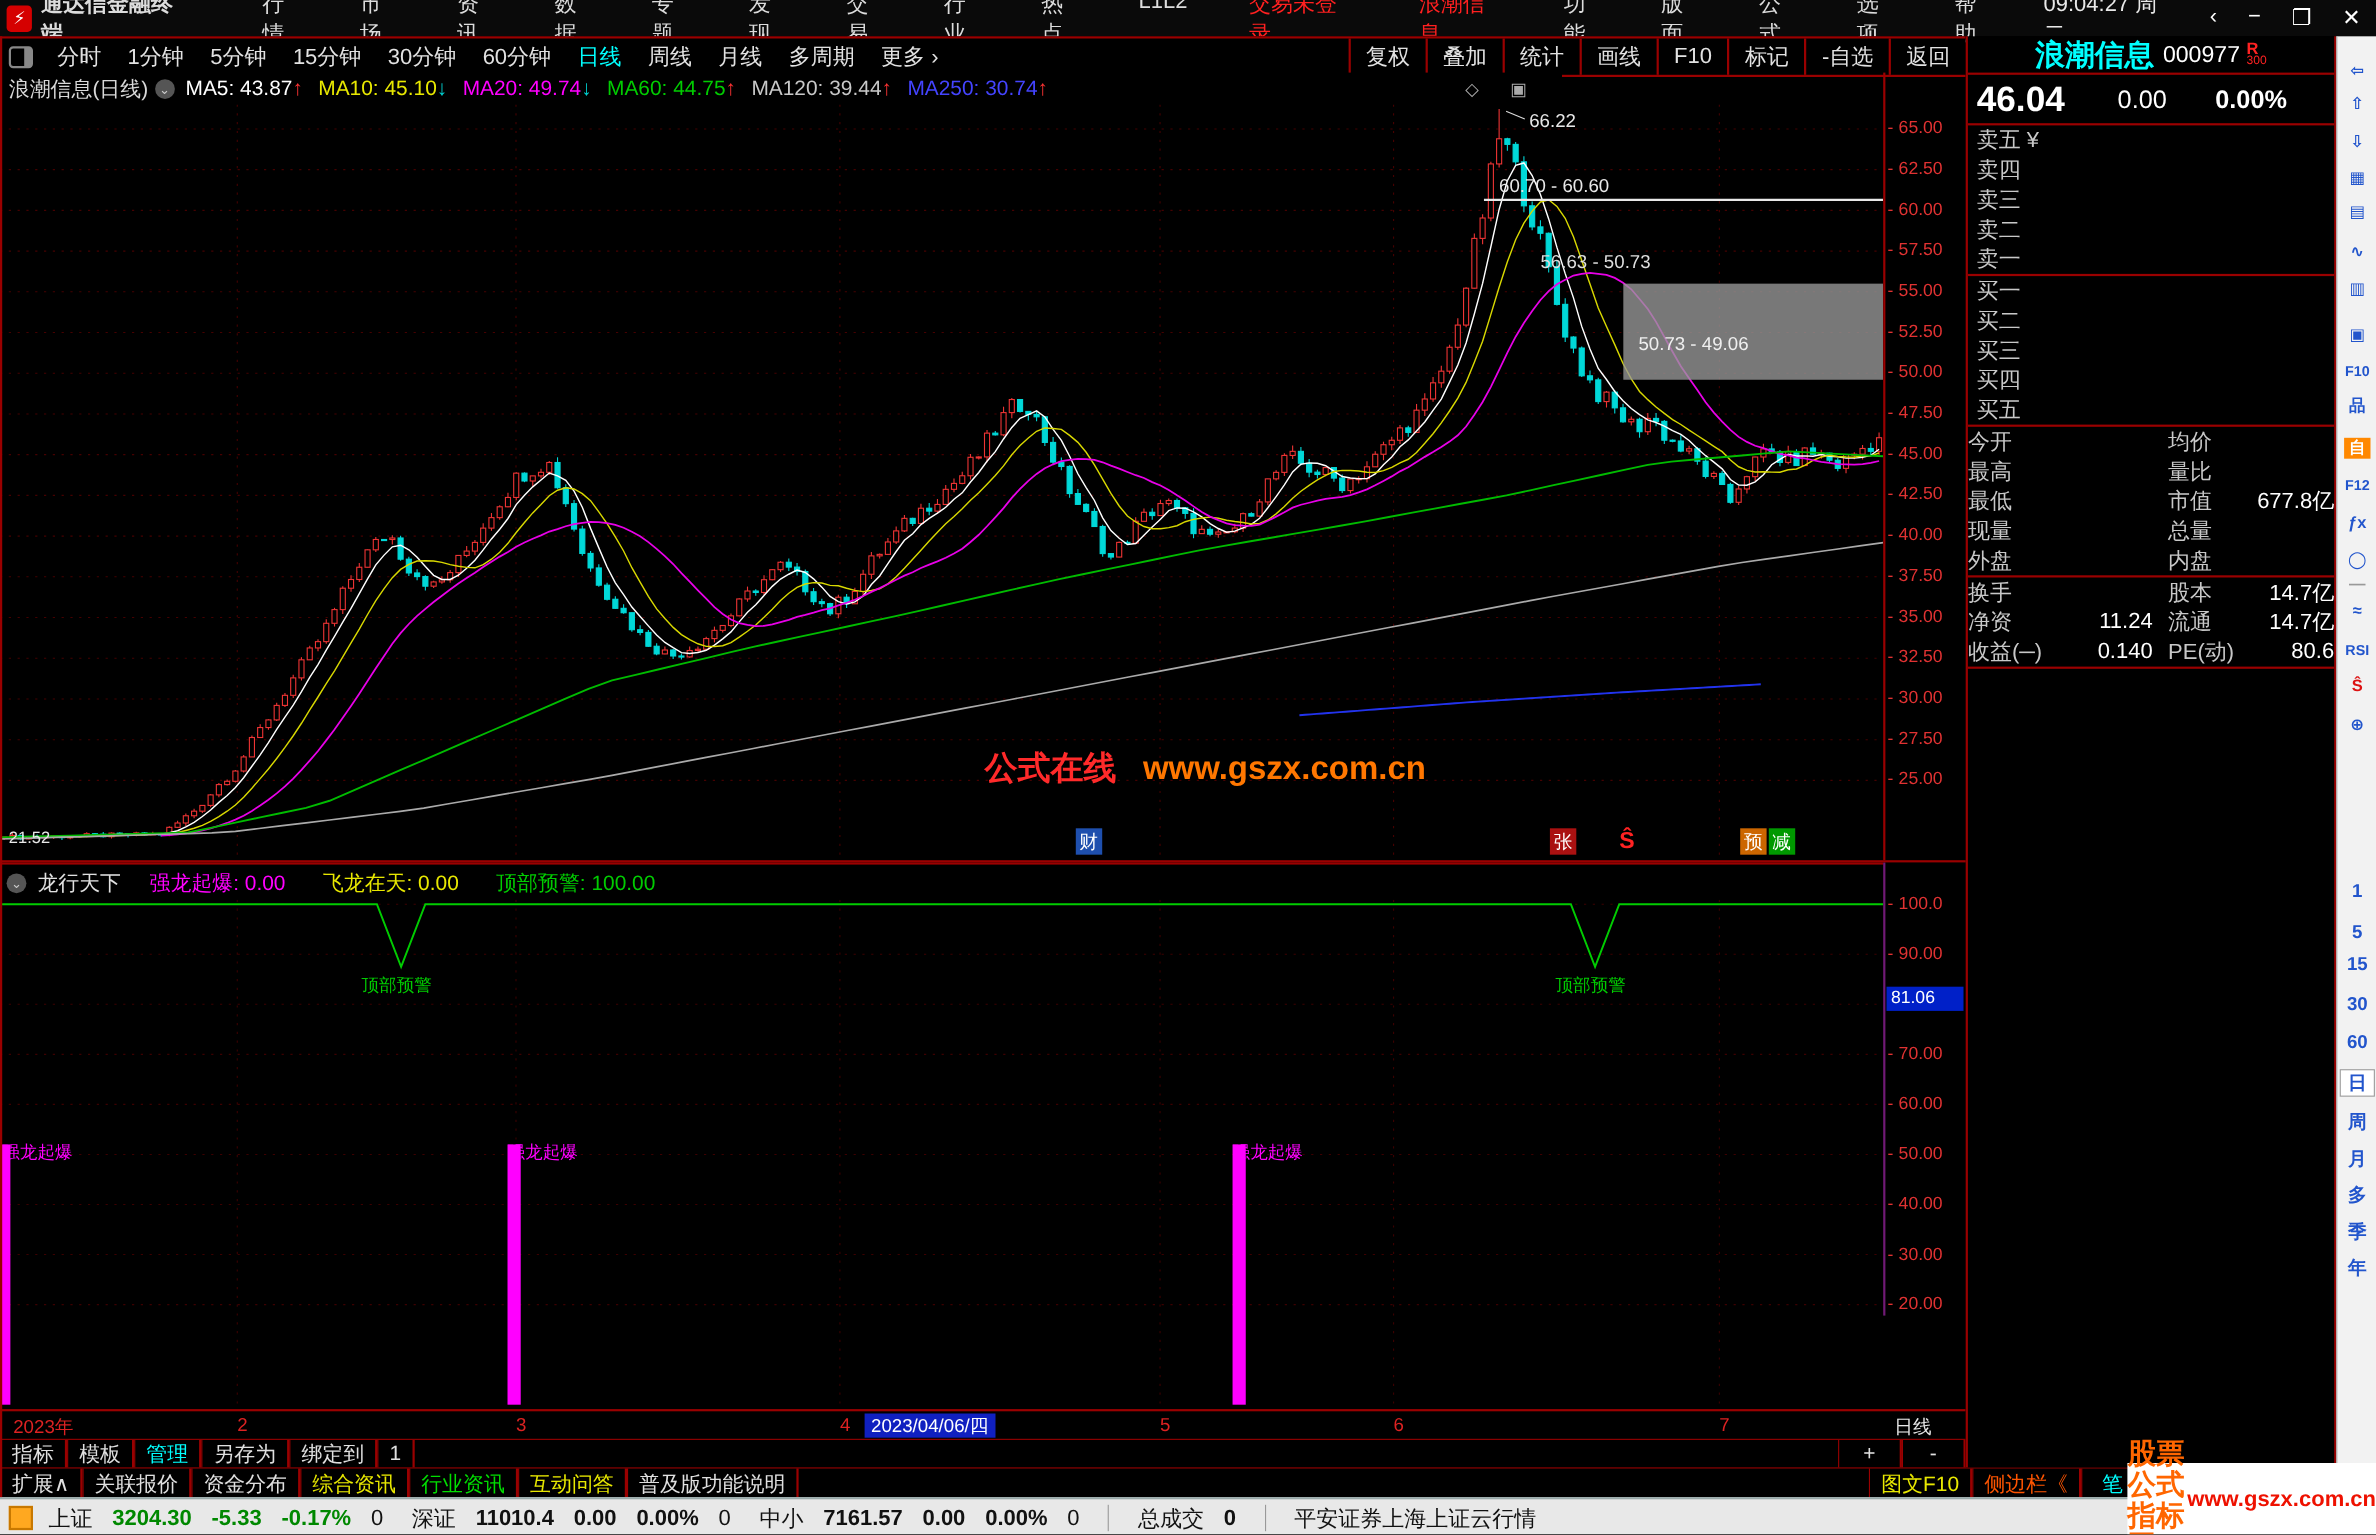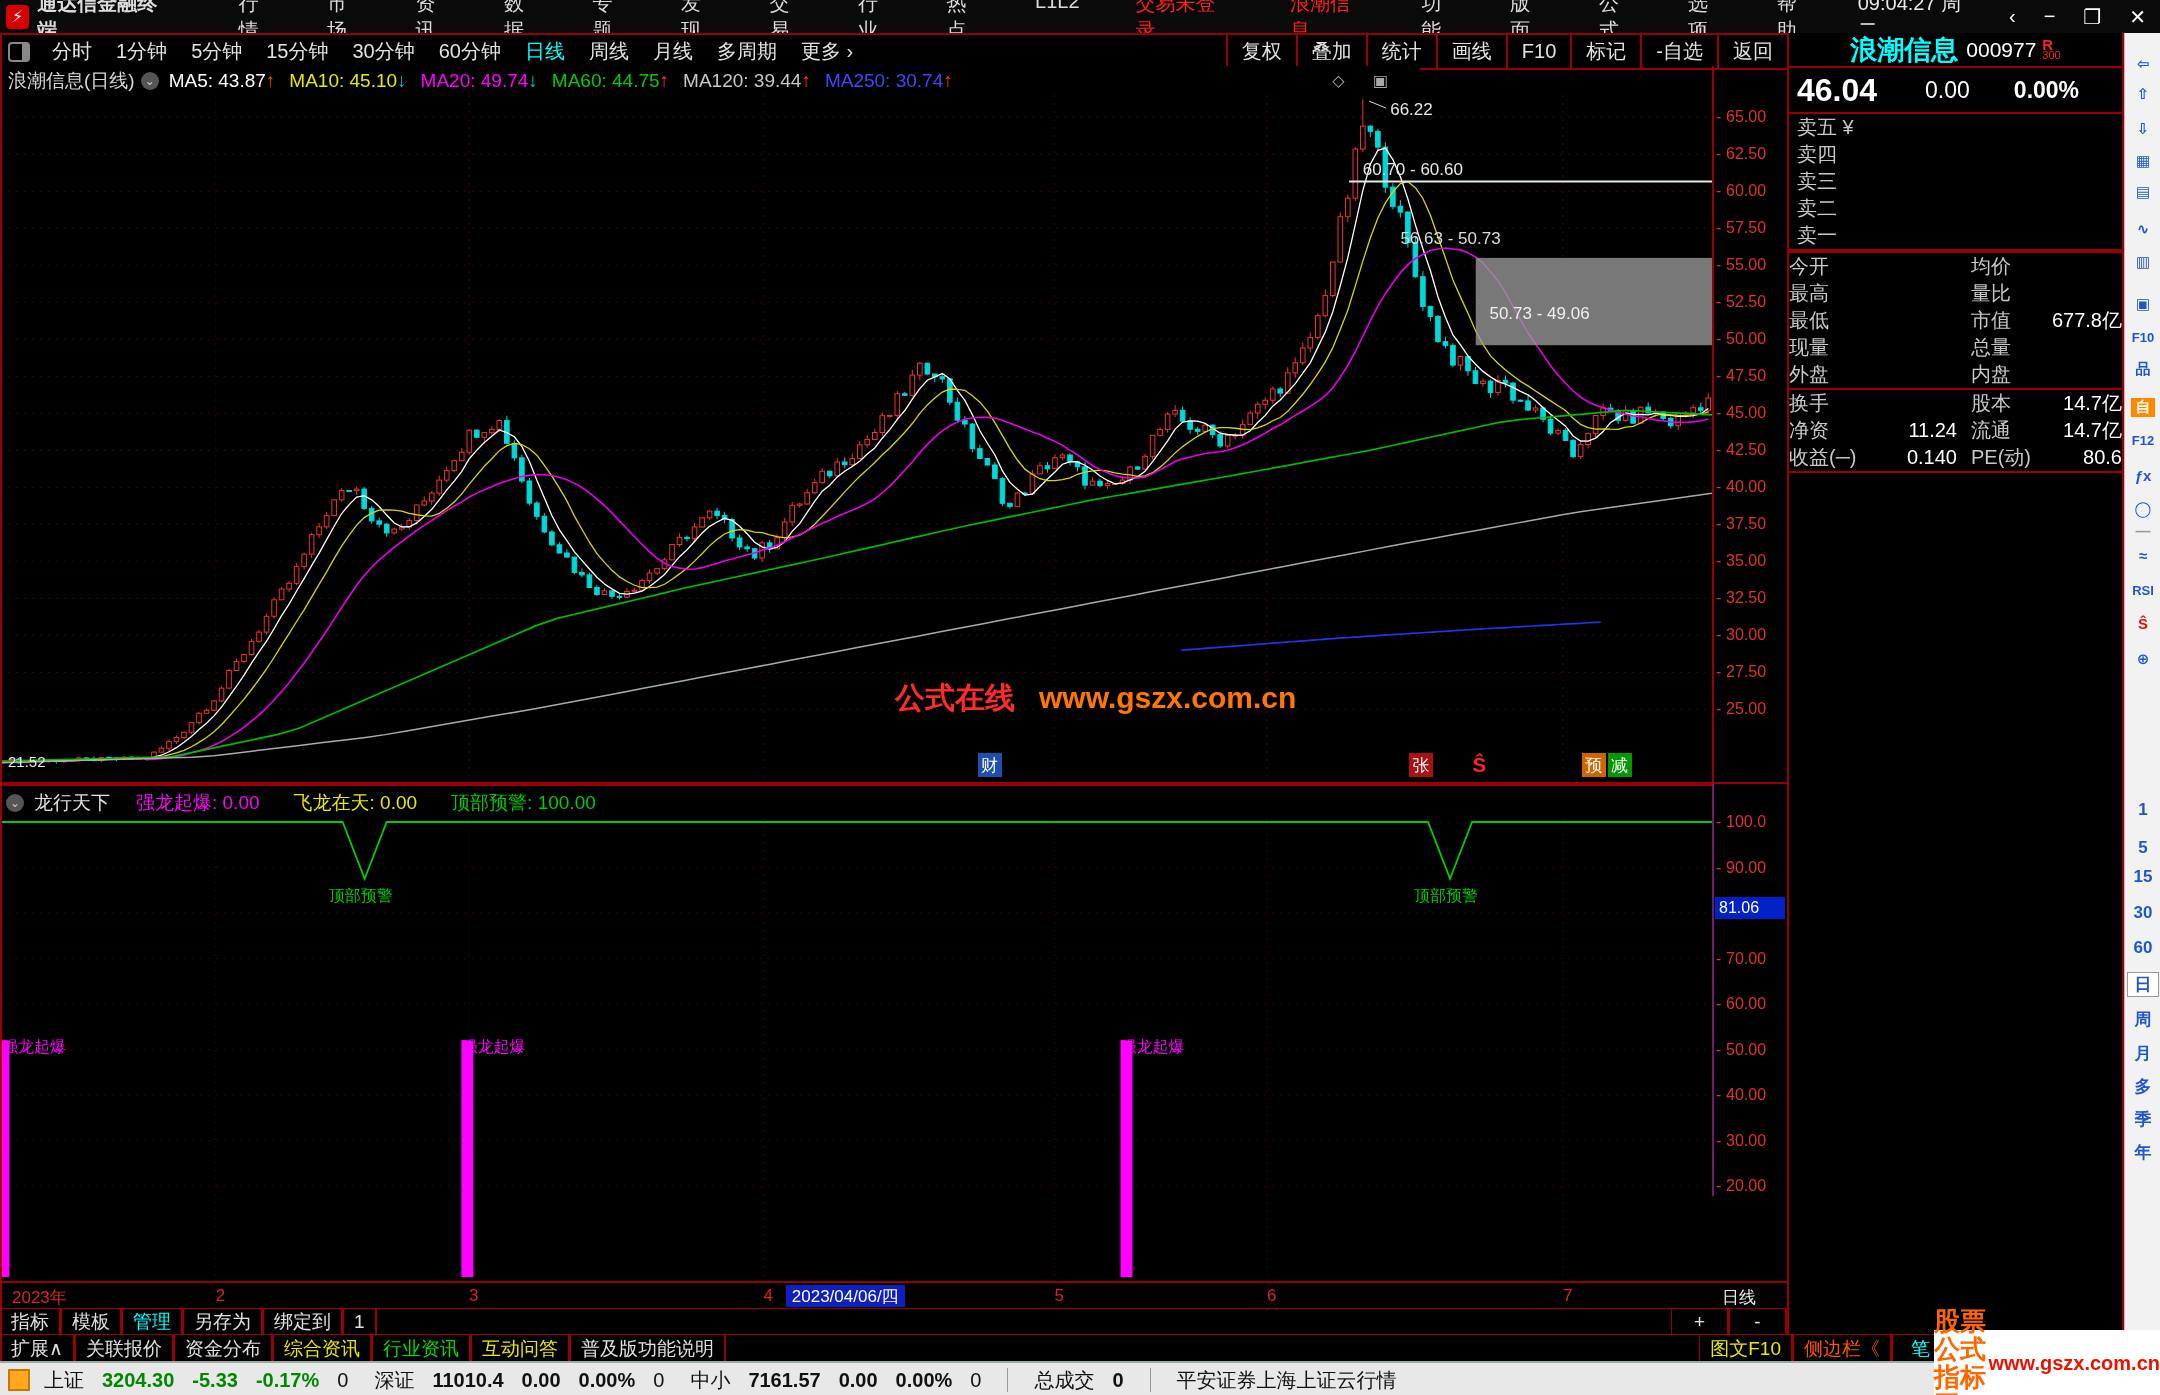--- a/index.html
+++ b/index.html
@@ -823,20 +823,27 @@
       <span id="rp-pct">0.00%</span>
     </div>
     <div id="rp-sells">
         <div class="lvrow">卖五 ¥</div>
         <div class="lvrow">卖四</div>
         <div class="lvrow">卖三</div>
         <div class="lvrow">卖二</div>
         <div class="lvrow">卖一</div>
       </div>
     <div class="rp-sep"></div>
+    <div id="rp-buys">
+        <div class="lvrow">买一</div>
+        <div class="lvrow">买二</div>
+        <div class="lvrow">买三</div>
+        <div class="lvrow">买四</div>
+        <div class="lvrow">买五</div>
+      </div>
     <div class="rp-sep"></div>
     <div id="rp-info">
         <div class="inforow">
           <span class="lbl">今开</span>
           <span class="val"></span>
           <span class="lbl2">均价</span>
           <span class="val2"></span>
         </div>
         <div class="inforow">
           <span class="lbl">最高</span>

